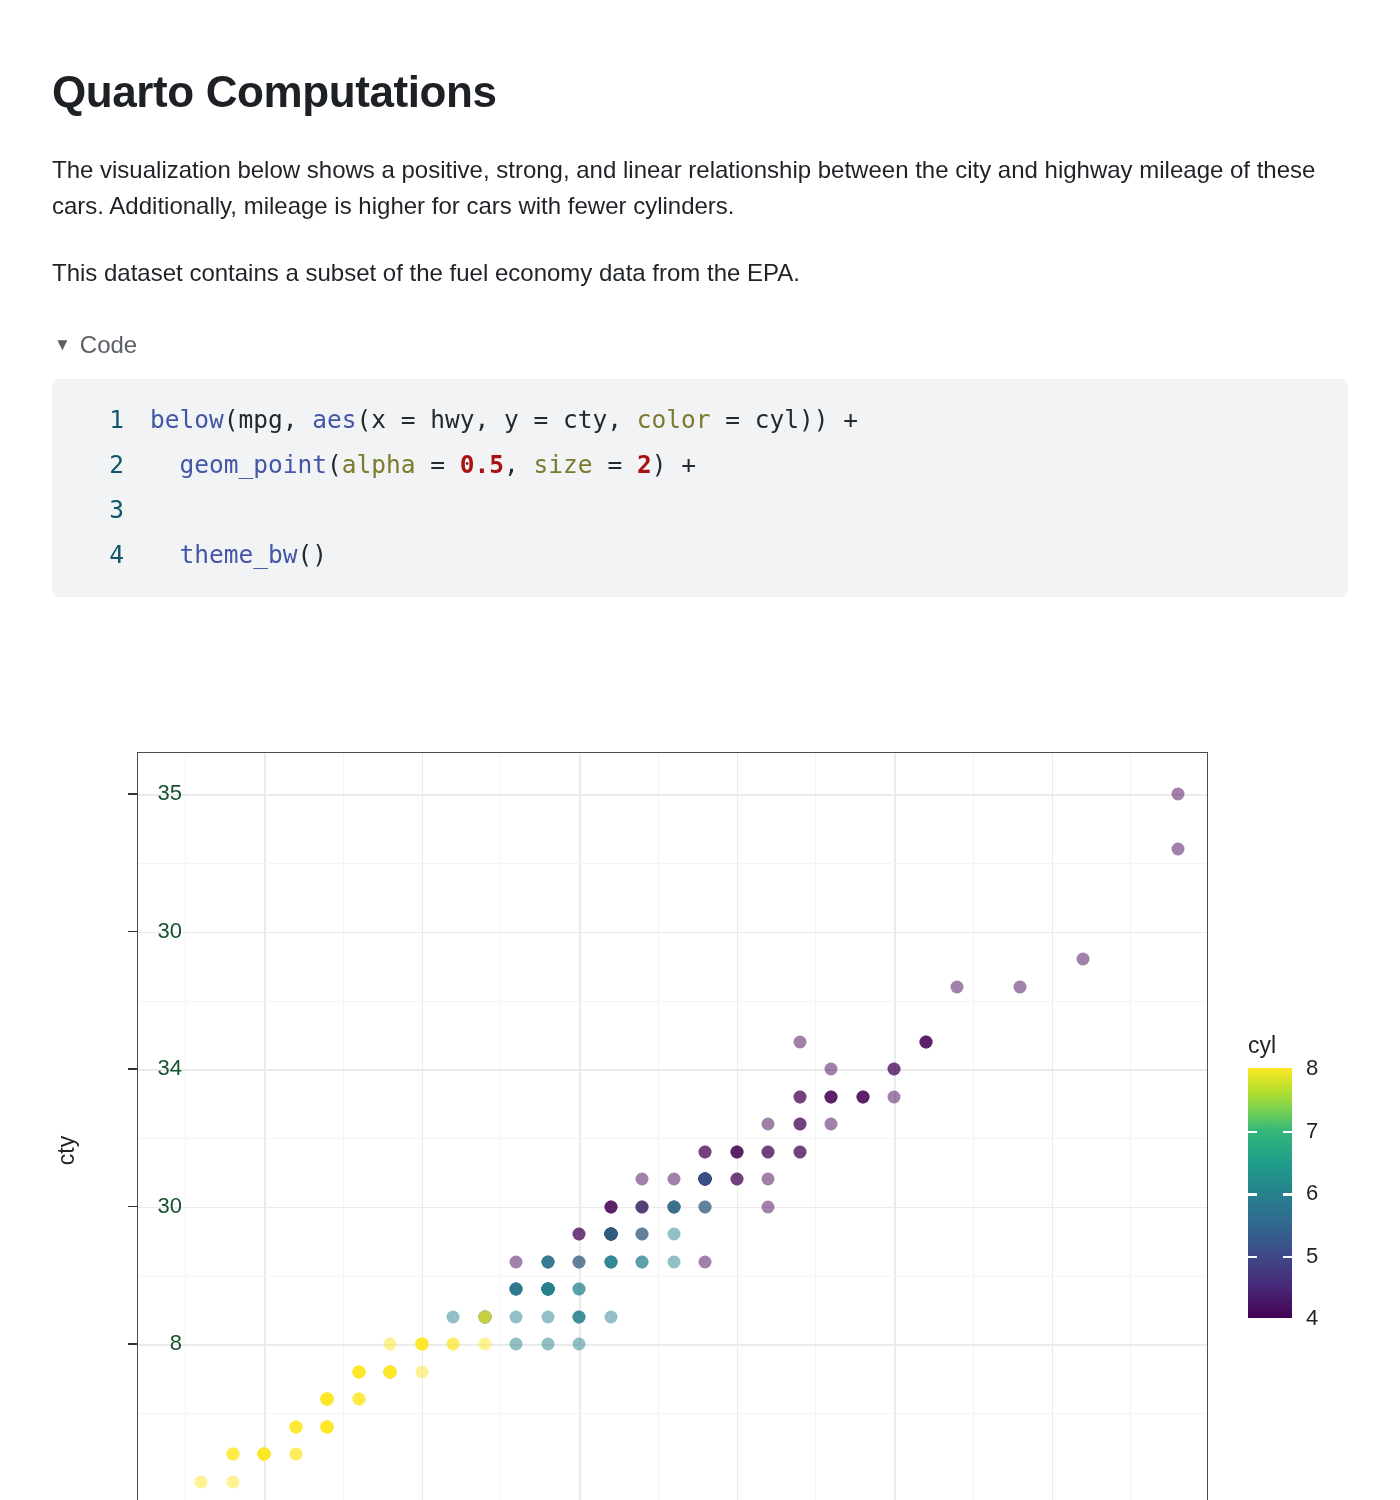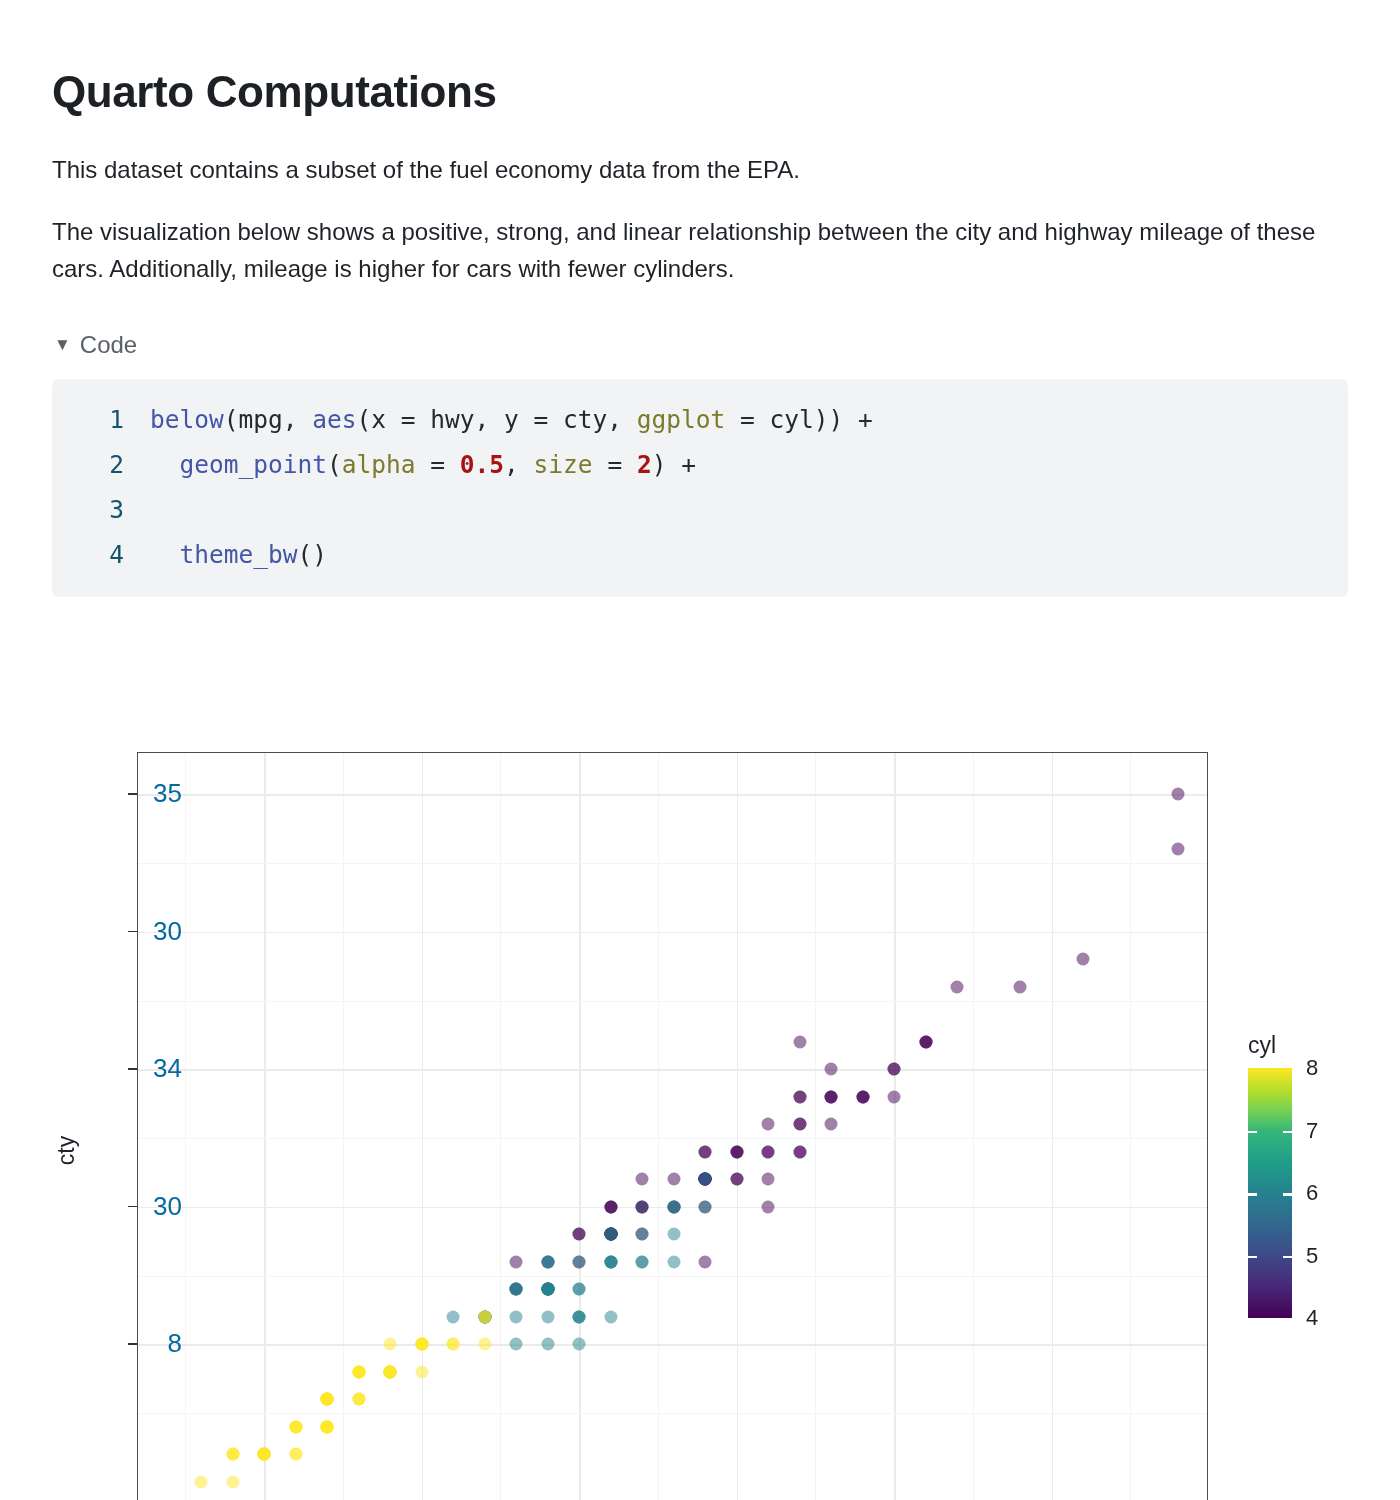--- a/index.html
+++ b/index.html
@@ -52,21 +52,21 @@
     position:absolute;left:137px;top:10px;width:1071px;height:770px;
     background:#ffffff;border:1.4px solid #4d4d4d;box-sizing:border-box;
   }
   .grid-major,.grid-minor{position:absolute;background:#ebebeb;}
   .grid-major.h{left:0;right:0;height:1.6px;}
   .grid-minor.h{left:0;right:0;height:1px;background:#f4f4f4;}
   .grid-major.v{top:0;bottom:0;width:1.6px;}
   .grid-minor.v{top:0;bottom:0;width:1px;background:#f4f4f4;}
 
   .ytick-label{
-    position:absolute;right:1218px;font-size:26px;color:#0369a1;
+    position:absolute;right:1218px;font-size:22px;color:#14532d;
     text-align:right;transform:translateY(-50%);
   }
   .ytick-mark{position:absolute;width:9px;height:1.6px;background:#333;}
   .ylab{
     position:absolute;font-size:23px;color:#1f2328;
     transform:rotate(-90deg);transform-origin:center center;white-space:nowrap;
   }
 
   .pt{position:absolute;width:13px;height:13px;border-radius:50%;
       transform:translate(-50%,-50%);opacity:.5;}
@@ -86,30 +86,30 @@
     position:absolute;left:58px;font-size:22px;color:#1f2328;transform:translateY(-50%);
   }
 </style>
 </head>
 <body>
 
 <div class="page">
 
   <div class="doc">
     <h1 class="title">Quarto Computations</h1>
+    <p class="para second">The visualization below shows a positive, strong, and linear relationship between the city and highway mileage of these cars. Additionally, mileage is higher for cars with fewer cylinders.</p>
     <p class="para first">This dataset contains a subset of the fuel economy data from the EPA.</p>
-    <p class="para second">The visualization below shows a positive, strong, and linear relationship between the city and highway mileage of these cars. Additionally, mileage is higher for cars with fewer cylinders.</p>
 
     <div class="code-toggle">
       <span class="caret">▼</span>
       <span>Code</span>
     </div>
 
     <div class="codeblock" id="codeblock">
-        <div class="codeline"><span class="lineno">1</span><span class="codetext"><span class="tok-fn">below</span><span class="tok-plain">(mpg, </span><span class="tok-fn">aes</span><span class="tok-plain">(x = hwy, y = cty, </span><span class="tok-arg">ggplot</span><span class="tok-plain"> = cyl)) +</span></span></div>
+        <div class="codeline"><span class="lineno">1</span><span class="codetext"><span class="tok-fn">below</span><span class="tok-plain">(mpg, </span><span class="tok-fn">aes</span><span class="tok-plain">(x = hwy, y = cty, </span><span class="tok-arg">color</span><span class="tok-plain"> = cyl)) +</span></span></div>
         <div class="codeline"><span class="lineno">2</span><span class="codetext"><span class="tok-plain">  </span><span class="tok-fn">geom_point</span><span class="tok-plain">(</span><span class="tok-arg">alpha</span><span class="tok-plain"> = </span><span class="tok-num">0.5</span><span class="tok-plain">, </span><span class="tok-arg">size</span><span class="tok-plain"> = </span><span class="tok-num">2</span><span class="tok-plain">) +</span></span></div>
         <div class="codeline"><span class="lineno">3</span></div>
         <div class="codeline"><span class="lineno">4</span><span class="codetext"><span class="tok-plain">  </span><span class="tok-fn">theme_bw</span><span class="tok-plain">()</span></span></div>
       </div>
   </div>
 
   <div class="plot">
     <div class="panel" id="panel">
         <div class="grid-minor v" style="left: 47.25px;"></div>
         <div class="grid-minor v" style="left: 204.75px;"></div>

